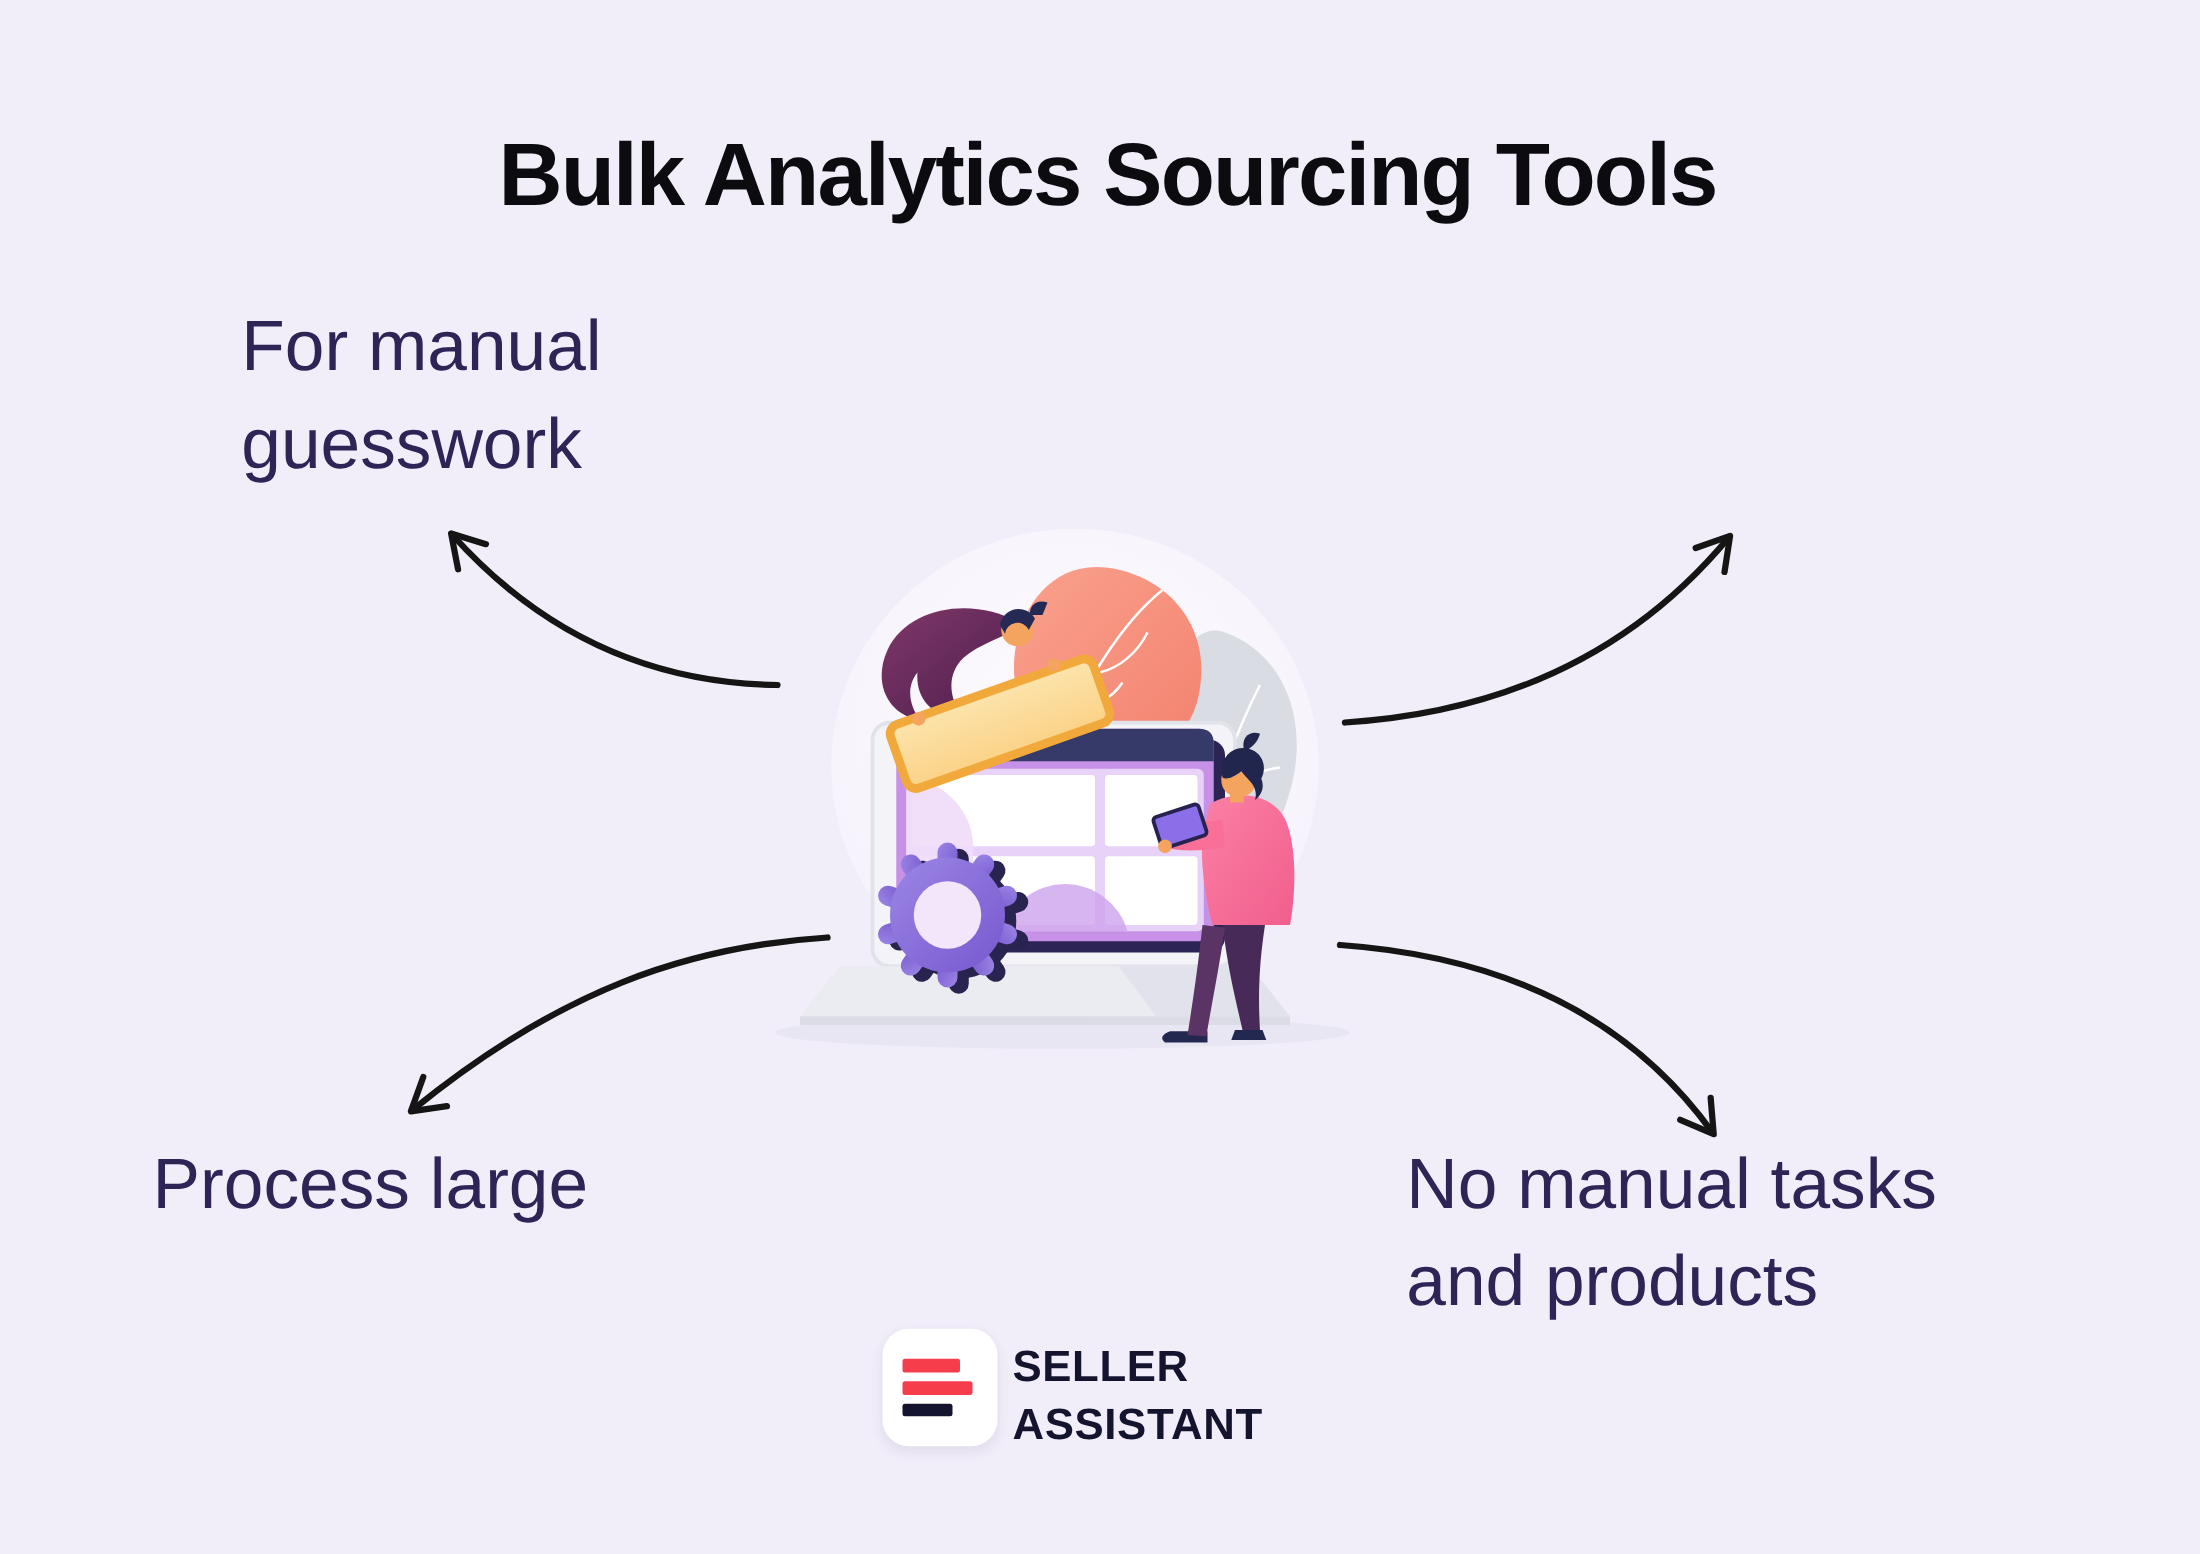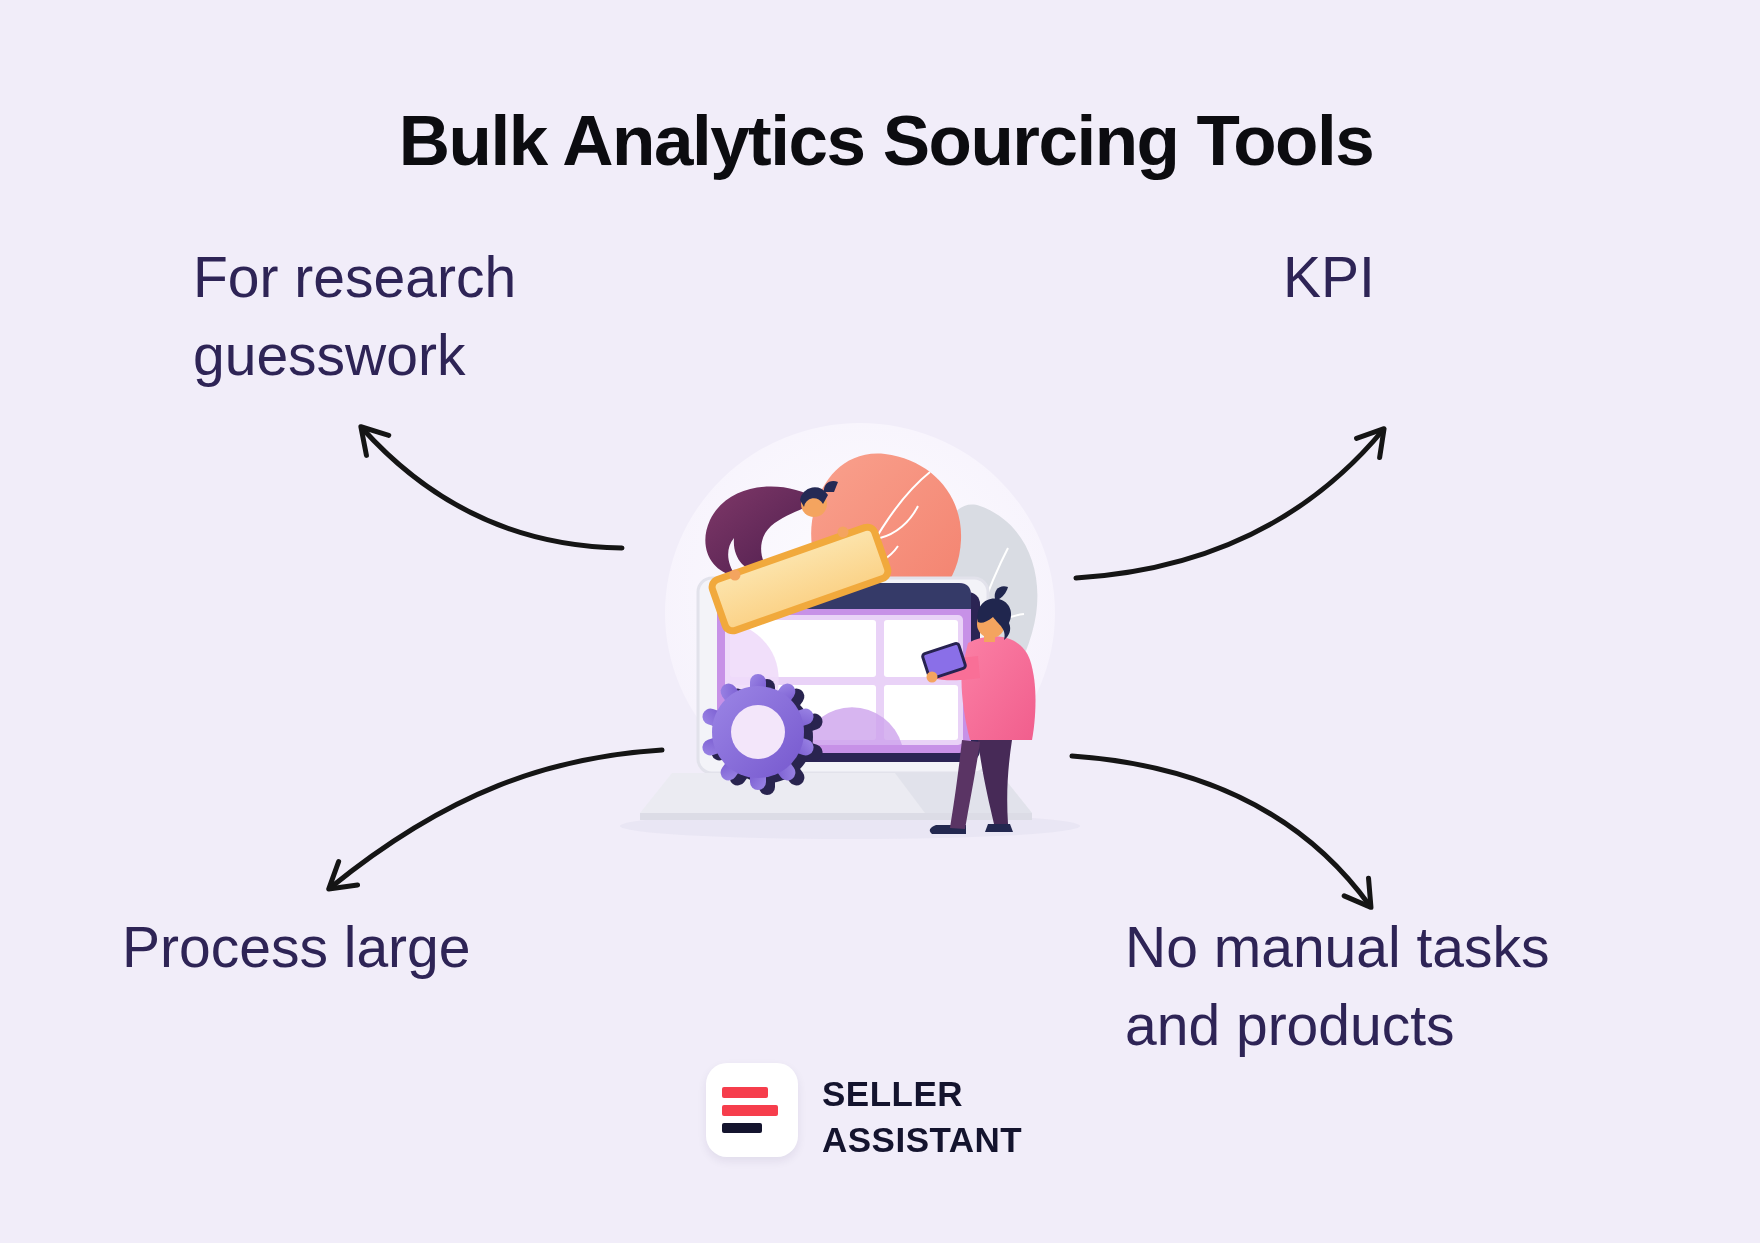--- a/index.html
+++ b/index.html
@@ -23,21 +23,21 @@
     white-space:nowrap;
   }
   .label-tl{left:193px;top:238px;}
   .label-tr{left:1283px;top:238px;}
   .label-bl{left:122px;top:908px;text-align:center;}
   .label-br{left:1125px;top:908px;}
   .arrows{position:absolute;left:0;top:0;}
   .illu{position:absolute;left:580px;top:388px;}
   .logo{
     position:absolute;left:706px;top:1063px;
-    display:flex;align-items:flex-start;gap:24px;
+    display:flex;align-items:flex-start;gap:12px;
   }
   .logo-tile{
     width:92px;height:94px;background:#FFFFFF;border-radius:21px;
     position:relative;box-shadow:0 4px 10px rgba(40,30,80,0.08);
   }
   .logo-bar{position:absolute;border-radius:2px;}
   .bar1{left:16px;top:24px;width:46px;height:11px;background:#F63D4C;}
   .bar2{left:16px;top:42px;width:56px;height:11px;background:#F63D4C;}
   .bar3{left:16px;top:60px;width:40px;height:10px;background:#14142E;}
   .logo-text{
@@ -46,25 +46,24 @@
   }
 </style>
 </head>
 <body>
 
 <div class="stage">
 
   <div class="title">Bulk Analytics Sourcing Tools</div>
 
   <div class="label label-tl">
-    <div>For research</div>
+    <div>For manual</div>
     <div>guesswork</div>
   </div>
   <div class="label label-tr">
-    <div>KPI</div>
   </div>
   <div class="label label-bl">
     <div>Process large</div>
   </div>
   <div class="label label-br">
     <div>No manual tasks</div>
     <div>and products</div>
   </div>
 
   <svg class="arrows" width="1760" height="1243" viewBox="0 0 1760 1243" fill="none">

